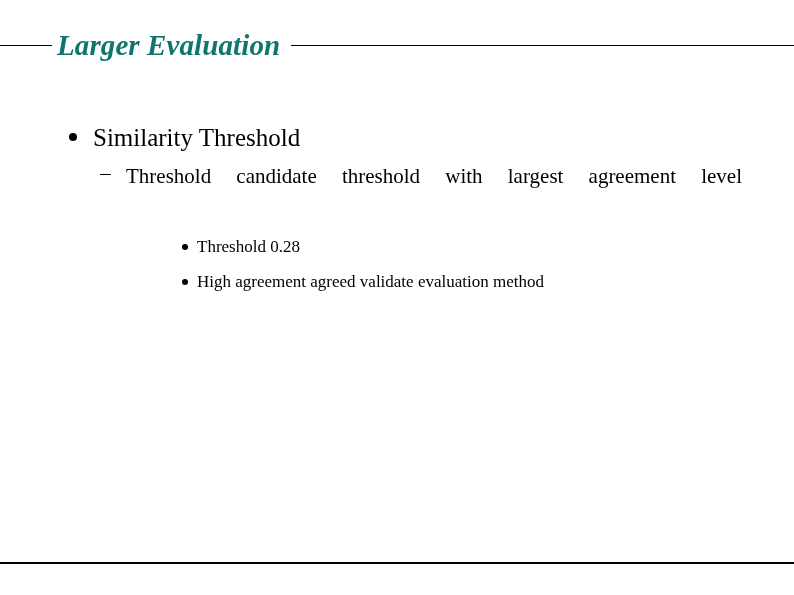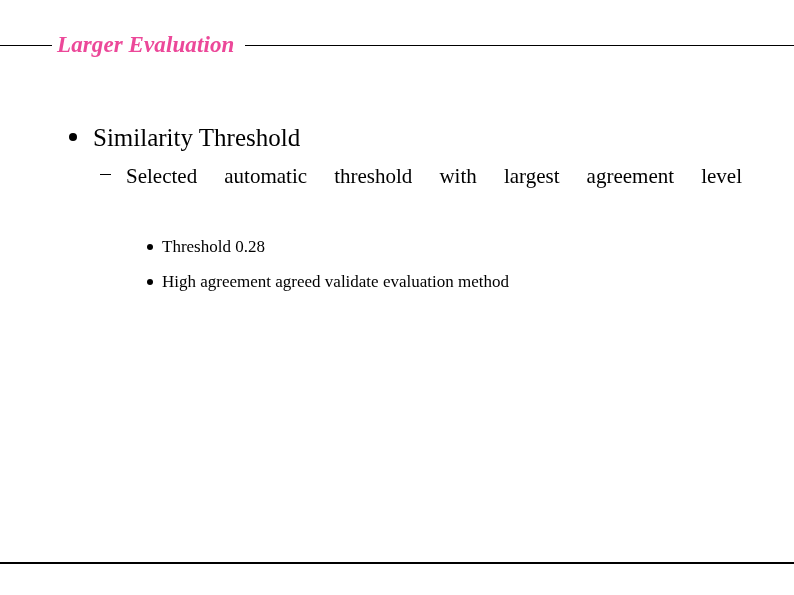--- a/index.html
+++ b/index.html
@@ -39,23 +39,23 @@
     height: 0;
     border-top: 1.6px solid #000000;
     flex: 0 0 auto;
   }
   .title-rule.left  { width: 52px; }
   .title-rule.right { flex: 1 1 auto; margin-left: 11px; }
   .slide-title {
     font-family: "Liberation Serif", "DejaVu Serif", serif;
     font-style: italic;
     font-weight: bold;
-    font-size: 23px;
+    font-size: 29px;
     line-height: 30px;
-    color: #ec4899;
+    color: #0f766e;
     white-space: nowrap;
     padding: 0 0 0 5px;
     letter-spacing: 0.1px;
   }
 
   
   .body-block {
     position: absolute;
     left: 0;
     top: 122px;
@@ -100,21 +100,21 @@
     border-top: 1.6px solid #000000;
   }
   .lvl2-text { display: block; }
   .lvl2-text::after {
     content: "";
     display: inline-block;
     width: 100%;
   }
 
   
-  .lvl3-group { margin-top: 12px; }
+  .lvl3-group { margin-top: 12px; margin-left: 35px; }
   .lvl3 {
     position: relative;
     padding-left: 162px;
     padding-right: 52px;
     font-size: 17px;
     line-height: 23px;
     margin: 0 0 12px 0;
     text-align: left;
   }
   .lvl3 .marker {
@@ -154,21 +154,21 @@
       <span class="marker"></span>
       <span class="lvl1-text">Similarity Threshold</span>
     </div>
 
     <div class="lvl2">
       <span class="marker"></span>
     </div>
 
     <div class="lvl2">
       <span class="marker"></span>
-      <span class="lvl2-text">Selected automatic threshold with largest agreement level</span>
+      <span class="lvl2-text">Threshold candidate threshold with largest agreement level</span>
     </div>
 
     <div class="lvl3-group">
 
       <div class="lvl3">
         <span class="marker"></span>
         <span class="lvl3-text">Threshold 0.28</span>
       </div>
 
 

